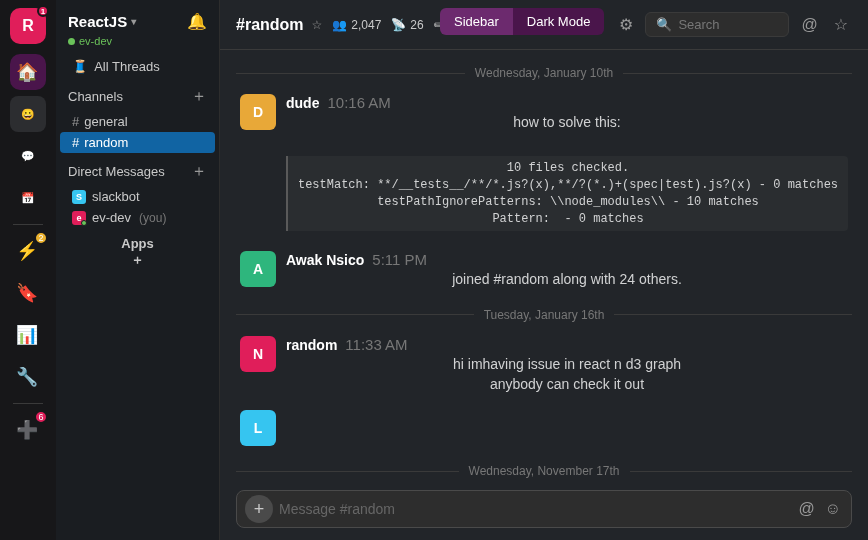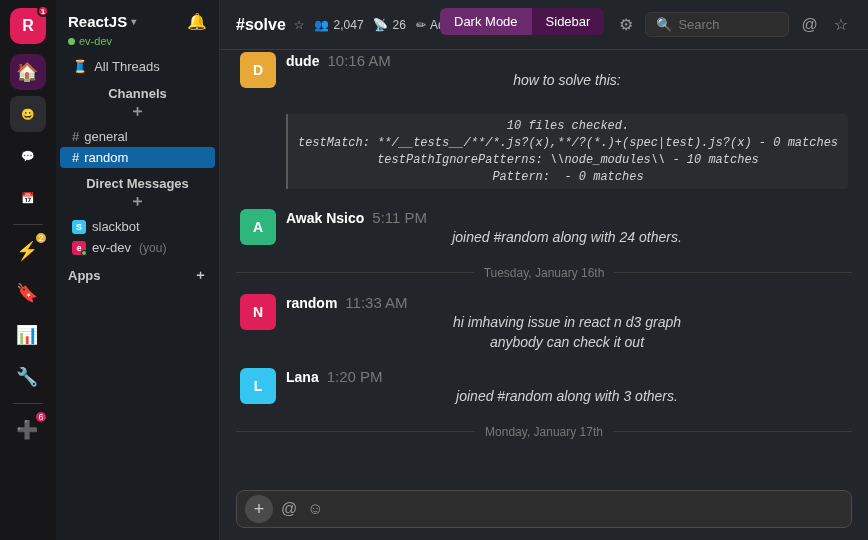--- a/index.html
+++ b/index.html
@@ -72,21 +72,21 @@
     }
     .sidebar-all-threads {
       padding: 4px 12px;
       display: flex; align-items: center; gap: 6px;
       cursor: pointer; color: #c9c9c9; font-size: 13px;
       border-radius: 4px; margin: 0 4px;
     }
     .sidebar-group-header {
       display: flex; align-items: center; justify-content: space-between;
       padding: 8px 12px 4px;
-      font-size: 13px; font-weight: 700; color: #c9c9c9; flex-direction: column;
+      font-size: 13px; font-weight: 400; color: #c9c9c9;
     }
     .sidebar-group-header .add-btn { color: #999; cursor: pointer; font-size: 16px; }
     .sidebar-channel {
       padding: 3px 12px;
       display: flex; align-items: center; gap: 5px;
       cursor: pointer; font-size: 13px; color: #c9c9c9;
       border-radius: 4px; margin: 0 4px;
     }
     .sidebar-channel.active { background: #1164a3; color: #fff; }
     .sidebar-channel .hash { color: #999; font-size: 13px; }
@@ -106,20 +106,21 @@
     .online-dot {
       width: 6px; height: 6px; background: #6ac25a; border-radius: 50%;
       position: absolute; bottom: -1px; right: -1px;
       border: 1px solid #1a1d21;
     }
     .apps-section {
       padding: 8px 12px 4px;
       display: flex; align-items: center; justify-content: space-between;
       font-size: 13px; font-weight: 700; color: #c9c9c9;
       cursor: pointer;
+      flex-direction: column;
     }
 
     
     .tooltip-popup {
       position: absolute;
       top: 8px; left: 220px;
       display: flex; gap: 0;
       z-index: 100;
     }
     .tooltip-btn {
@@ -214,21 +215,21 @@
       display: flex; align-items: center; justify-content: center;
       font-size: 14px; font-weight: bold; color: #fff;
     }
     .message-content { flex: 1; min-width: 0; text-align: center; }
     .message-header {
       display: flex; align-items: baseline; gap: 8px;
       margin-bottom: 2px;
     }
     .message-author { font-weight: 700; font-size: 14px; color: #fff; }
     .message-time { font-size: 15px; color: #777; }
-    .message-text { font-size: 14px; color: #d1d2d3; line-height: 1.4; font-style: italic; }
+    .message-text { font-size: 14px; color: #d1d2d3; line-height: 1.4; }
     .code-block {
       font-family: 'Courier New', monospace;
       font-size: 12px;
       color: #d1d2d3;
       background: #2a2d30;
       border-left: 2px solid #5a5a5a;
       padding: 4px 8px;
       margin: 4px 0;
       border-radius: 0 4px 4px 0;
     }
@@ -360,26 +361,26 @@
 
   <div class="apps-section">
     <span>Apps</span>
     <span class="add-btn">＋</span>
   </div>
 </div>
 
 <div class="main" style="position:relative;">
 
   <div class="tooltip-popup">
+    <button class="tooltip-btn">Sidebar</button>
     <button class="tooltip-btn">Dark Mode</button>
-    <button class="tooltip-btn">Sidebar</button>
   </div>
 
   <div class="chat-header">
-    <span class="channel-name">#solve</span>
+    <span class="channel-name">#random</span>
     <div class="header-meta">
       <span style="color:#999;cursor:pointer">☆</span>
       <span class="header-meta-item">
         <span>👥</span>
         <span>2,047</span>
       </span>
       <span class="header-meta-item">
         <span>📡</span>
         <span>26</span>
       </span>
@@ -396,20 +397,23 @@
         <span style="color:#777;font-size:13px;">🔍</span>
         <input type="text" placeholder="Search" style="">
       </div>
       <span class="header-icon-btn">@</span>
       <span class="header-icon-btn">☆</span>
     </div>
   </div>
 
   <div class="messages">
 
+    <div class="date-divider">
+      <span>Wednesday, January 10th</span>
+    </div>
 
     <div class="message">
       <div class="message-avatar" style="background:#e8a838;">D</div>
       <div class="message-content">
         <div class="message-header">
           <span class="message-author">dude</span>
           <span class="message-time">10:16 AM</span>
         </div>
         <div class="message-text">
           how to solve this:<br><br>
@@ -447,39 +451,33 @@
         </div>
         <div class="message-text">
           hi imhaving issue in react n d3 graph<br>
           anybody can check it out
         </div>
       </div>
     </div>
 
     <div class="message">
       <div class="message-avatar" style="background:#36c5f0;">L</div>
-      <div class="message-content">
-        <div class="message-header">
-          <span class="message-author">Lana</span>
-          <span class="message-time">1:20 PM</span>
-        </div>
-        <div class="message-text">joined #random along with 3 others.</div>
-      </div>
     </div>
 
     <div class="date-divider">
-      <span>Monday, January 17th</span>
+      <span>Wednesday, November 17th</span>
     </div>
 
   </div>
 
   <div class="message-input-bar">
     <div class="message-input-box">
       <div class="input-plus">
         <span>+</span>
       </div>
+      <input type="text" placeholder="Message #random" style="">
       <div class="input-right-icons">
         <span class="input-icon-btn">@</span>
         <span class="input-icon-btn">☺</span>
       </div>
     </div>
   </div>
 </div>
 
 </body></html>

